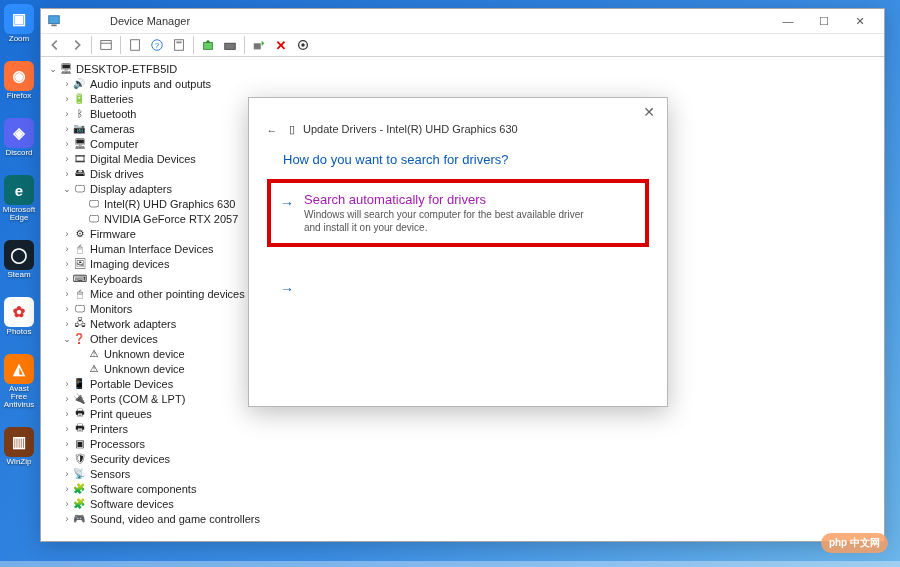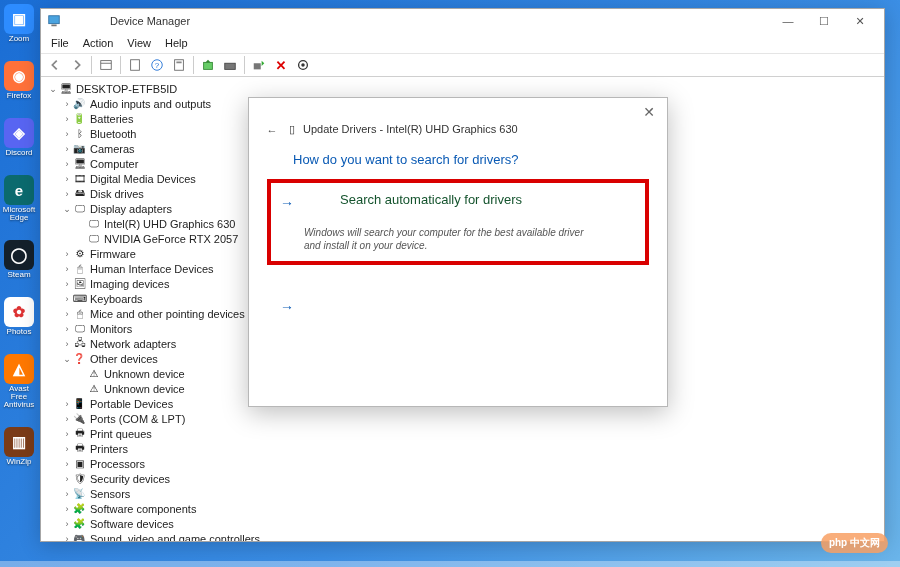--- a/index.html
+++ b/index.html
@@ -27,26 +27,26 @@
   .tree-row { display:flex; align-items:center; height:15px; white-space:nowrap;}
   .twisty { width:12px; text-align:center; color:#666; font-size:9px; display:inline-block;}
   .dico { width:14px; height:12px; display:inline-flex; align-items:center; justify-content:center; margin-right:3px;}
   .indent { display:inline-block;}
 
   
   .dlg { position:absolute; left:248px; top:97px; width:420px; height:310px; background:#fff; border:1px solid #b7b7b7; box-shadow:0 6px 24px rgba(0,0,0,.25); display:flex; flex-direction:column;}
   .dlg-close { position:absolute; right:6px; top:4px; width:24px; height:20px; display:flex; align-items:center; justify-content:center; color:#666; font-size:14px;}
   .dlg-head { display:flex; align-items:center; gap:8px; padding:22px 14px 8px 14px; font-size:11px; color:#333;}
   .dlg-back { width:18px; height:18px; display:flex; align-items:center; justify-content:center; color:#444;}
-  .dlg-q { padding:6px 30px 14px 44px; font-size:13px; color:#0a5ab4;}
+  .dlg-q { padding:6px 30px 14px 34px; font-size:13px; color:#0a5ab4;}
   .dlg-opts { padding:0 20px;}
   .opt { border:1px solid transparent; padding:10px 12px 10px 34px; position:relative; margin-bottom:6px;}
   .opt .arrow { position:absolute; left:10px; top:11px; color:#0a5ab4; font-size:14px;}
-  .opt-title { color:#14532d; font-size:13px;margin-left:36px;}
-  .opt-desc { font-size:10px; color:#555; line-height:1.25; margin-top:20px; max-width:290px;font-style:italic;}
+  .opt-title { color:#a21caf; font-size:13px;}
+  .opt-desc { font-size:10px; color:#555; line-height:1.25; margin-top:2px; max-width:290px;}
   .opt.highlight { outline:4px solid #d90000; outline-offset:-2px;}
   .dlg-foot { margin-top:auto; border-top:1px solid #e3e3e3; background:#f4f4f4; height:36px; display:flex; align-items:center; justify-content:flex-end; padding:0 10px;}
   .dlg-btn { min-width:62px; height:22px; font-size:11px; background:#fdfdfd; border:1px solid #b7b7b7; border-radius:2px;}
 
   .watermark { position:absolute; right:12px; bottom:14px; background:rgba(248,160,100,.85); color:#fff; font-size:10px; padding:3px 8px; border-radius:10px; font-weight:bold;}
   .bottom-bar { position:absolute; left:0; right:0; bottom:0; height:6px; background:rgba(255,255,255,.35);}
 </style>
 </head>
 <body>
 
@@ -95,26 +95,20 @@
     </span>
     <span>Device Manager</span>
     <span class="sp"></span>
     <div class="winbtns">
       <div class="winbtn">—</div>
       <div class="winbtn">☐</div>
       <div class="winbtn">✕</div>
     </div>
   </div>
 
-  <div class="menubar" id="menubar">
-      <span>File</span>
-      <span>Action</span>
-      <span>View</span>
-      <span>Help</span>
-    </div>
 
   <div class="toolbar">
     <div class="tbtn">
         <svg width="14" height="14" viewBox="0 0 16 16">
           <path d="M10 3 L5 8 L10 13" fill="none" stroke="#888" stroke-width="2"></path>
         </svg>
       </div>
     <div class="tbtn">
         <svg width="14" height="14" viewBox="0 0 16 16">
           <path d="M6 3 L11 8 L6 13" fill="none" stroke="#888" stroke-width="2"></path>

